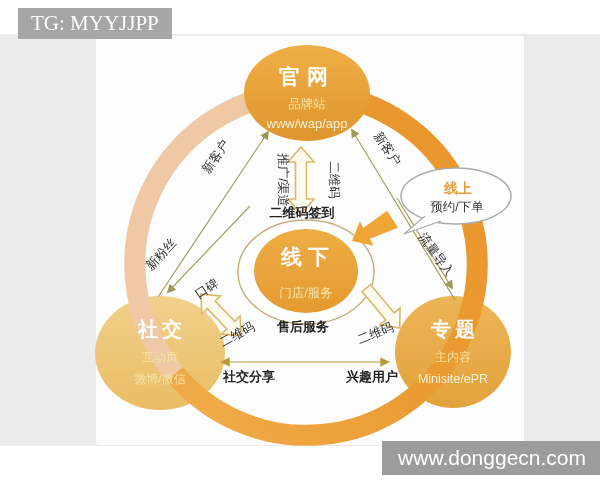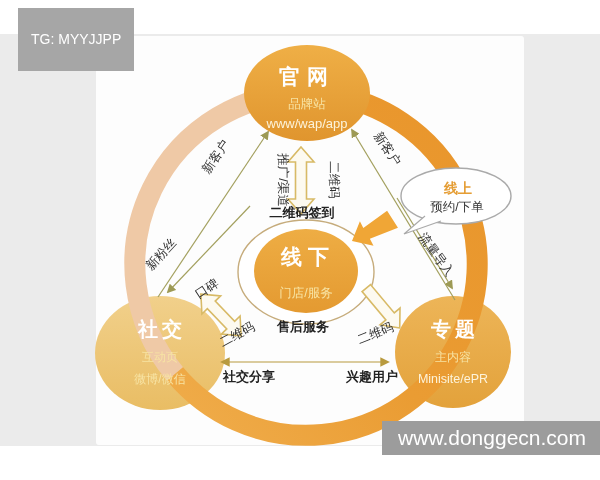--- a/index.html
+++ b/index.html
@@ -1,22 +1,22 @@
 <!DOCTYPE html>
 <html><head>
 <meta charset="utf-8">
 <style>
   html,body{margin:0;padding:0;background:#fff;}
   body{font-family:"Liberation Sans","DejaVu Sans",sans-serif;}
   .stage{position:relative;width:600px;height:480px;overflow:hidden;background:#fff;}
   .photo-bg{position:absolute;left:0;top:34px;width:600px;height:412px;background:#ebebeb;}
   .plate{position:absolute;left:96px;top:36px;width:428px;height:409px;background:#fdfdfd;border-radius:3px;}
   .badge{position:absolute;color:#ffffff;white-space:nowrap;}
-  .badge-top{left:18px;top:8px;background:#a6a6a6;font-size:14px;line-height:31px;padding:16px 13px;}
-  .badge-bottom{right:0;top:421px;background:#9c9c9c;font-size:21px;line-height:34px;padding:0 14px 0 16px;}
+  .badge-top{left:18px;top:8px;background:#a6a6a6;font-size:21px;line-height:31px;padding:0 13px;font-family:Liberation Serif, serif;}
+  .badge-bottom{right:0;top:441px;background:#9c9c9c;font-size:21px;line-height:34px;padding:0 14px 0 16px;}
   svg{position:absolute;left:0;top:0;}
   text{font-family:"Liberation Sans","DejaVu Sans",sans-serif;}
   .node-title{fill:#ffffff;font-weight:bold;}
   .node-sub{fill:#f7e3a3;}
   .node-cap{fill:#fdf3da;}
   .lbl{fill:#2e2e2e;font-size:12.5px;}
   .lbl-b{fill:#222222;font-size:13px;font-weight:bold;}
 </style>
 </head>
 <body>

